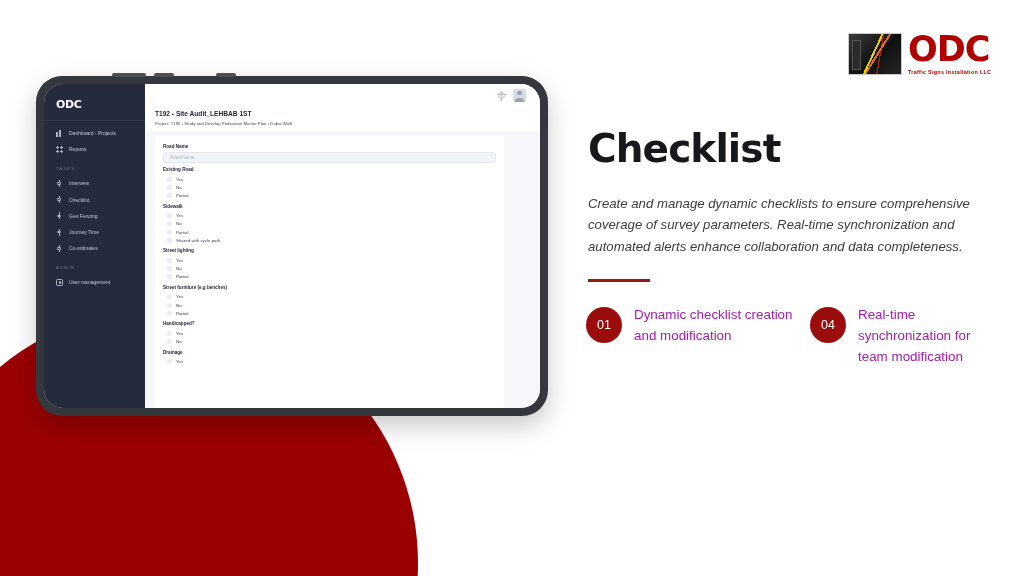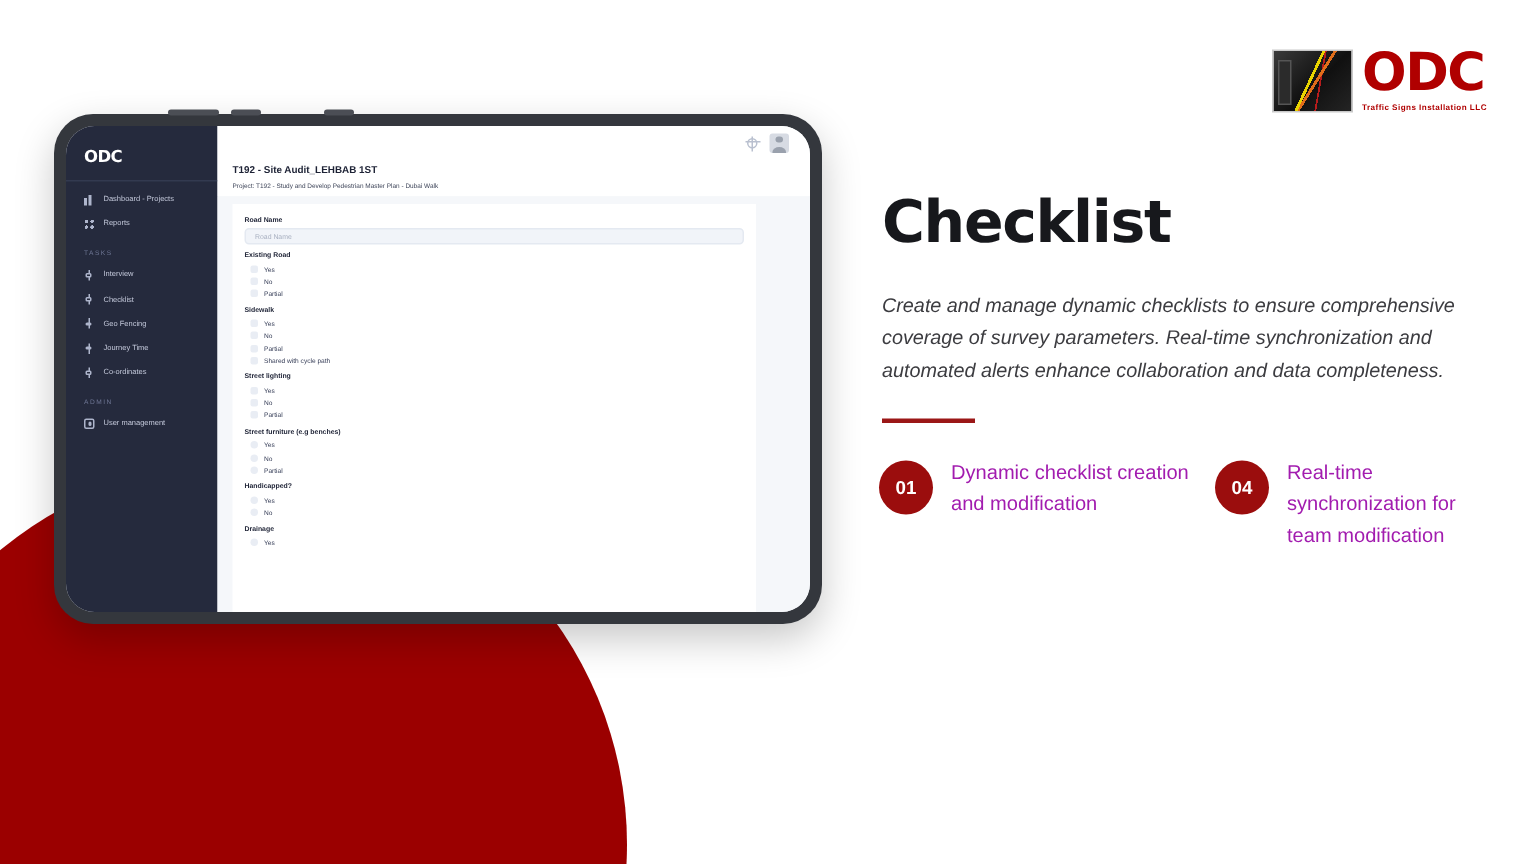--- a/index.html
+++ b/index.html
@@ -373,21 +373,21 @@
     align-items: flex-start;
     gap: 12px;
   }
   .badge {
     width: 36px;
     height: 36px;
     border-radius: 50%;
     background: #9B0D0D;
     color: #ffffff;
     font-size: 12.5px;
-    font-weight: bold;
+    font-weight: normal;
     display: flex;
     align-items: center;
     justify-content: center;
     flex: none;
     margin-top: 2px;
   }
   .feature-text {
     font-size: 13.4px;
     line-height: 1.55;
     color: #a21caf;

